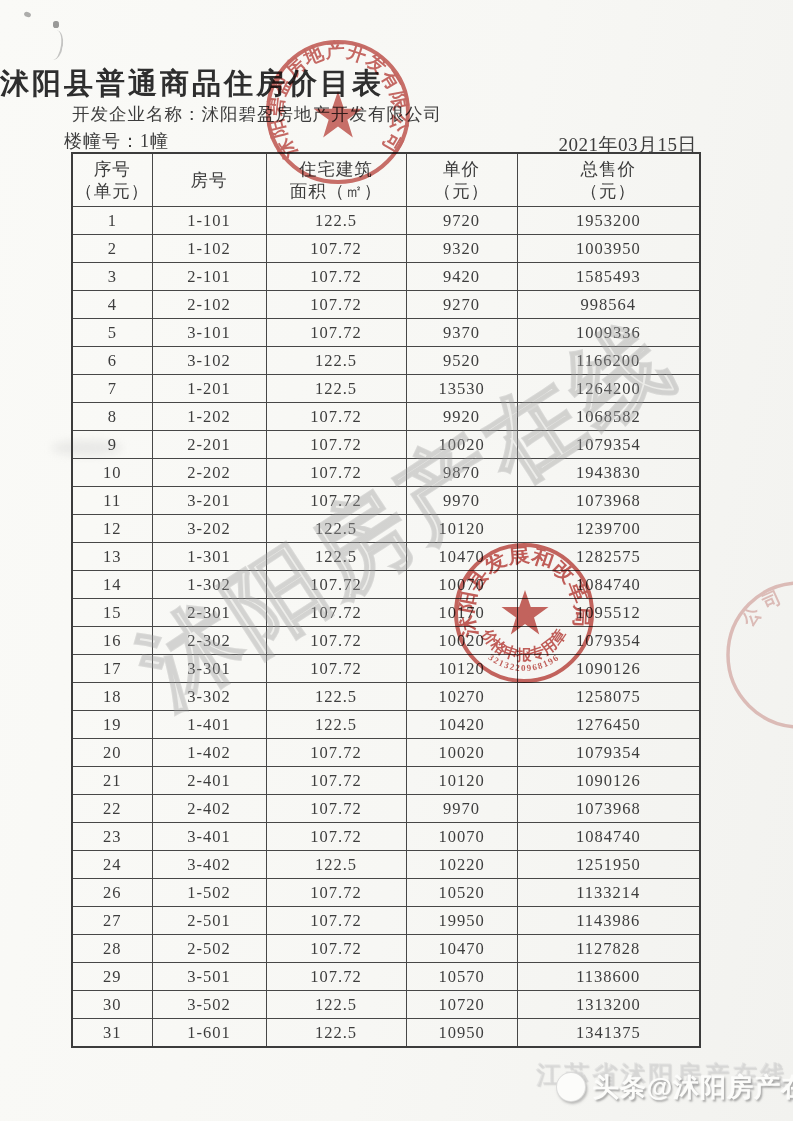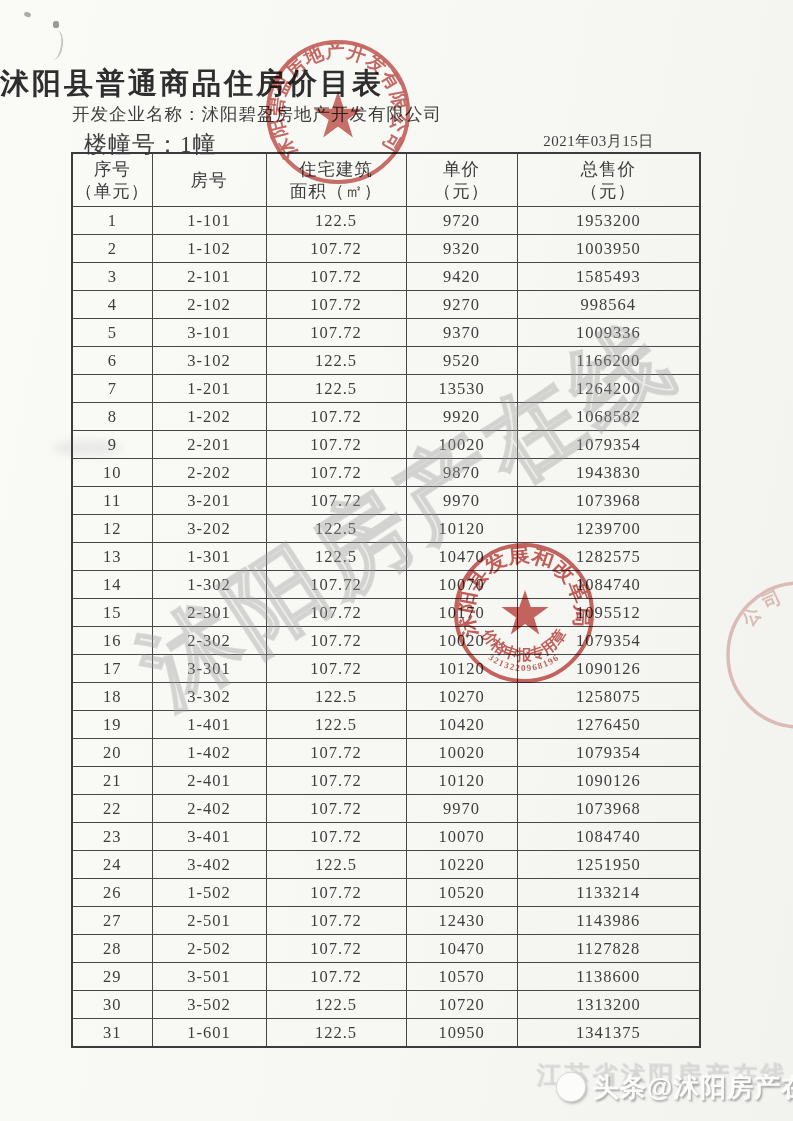--- a/index.html
+++ b/index.html
@@ -13,22 +13,22 @@
     background:linear-gradient(100deg,#fafaf7 0%,#f7f7f4 55%,#f2f2ef 100%);
     color:#3d3d3d;
   }
   
   .doc-title{
     position:absolute;left:0;top:64px;width:780px;
     text-align:left;font-size:29px;font-weight:bold;
     letter-spacing:3px;color:#2e2e2e;
   }
   .dev-line{position:absolute;left:72px;top:102px;font-size:17.5px;letter-spacing:1px;}
-  .building-line{position:absolute;left:84px;top:129px;font-size:23px;letter-spacing:1px;}
-  .date-line{position:absolute;left:500px;top:132px;width:197px;text-align:center;font-size:15px;letter-spacing:0.5px;}
+  .building-line{position:absolute;left:64px;top:129px;font-size:18px;letter-spacing:1px;}
+  .date-line{position:absolute;left:500px;top:132px;width:197px;text-align:right;font-size:19px;letter-spacing:0.5px;}
   
   table.price{
     position:absolute;left:71px;top:152px;
     border-collapse:collapse;table-layout:fixed;
     font-size:16.5px;color:#3d3d3d;padding-left:20px;
   }
   table.price th,table.price td{
     border:1.8px solid #474747;text-align:center;vertical-align:middle;
     padding:0;letter-spacing:1px;
   }
@@ -303,21 +303,21 @@
           <td>26</td>
           <td>1-502</td>
           <td>107.72</td>
           <td>10520</td>
           <td>1133214</td>
         </tr>
         <tr>
           <td>27</td>
           <td>2-501</td>
           <td>107.72</td>
-          <td>12430</td>
+          <td>19950</td>
           <td>1143986</td>
         </tr>
         <tr>
           <td>28</td>
           <td>2-502</td>
           <td>107.72</td>
           <td>10470</td>
           <td>1127828</td>
         </tr>
         <tr>

